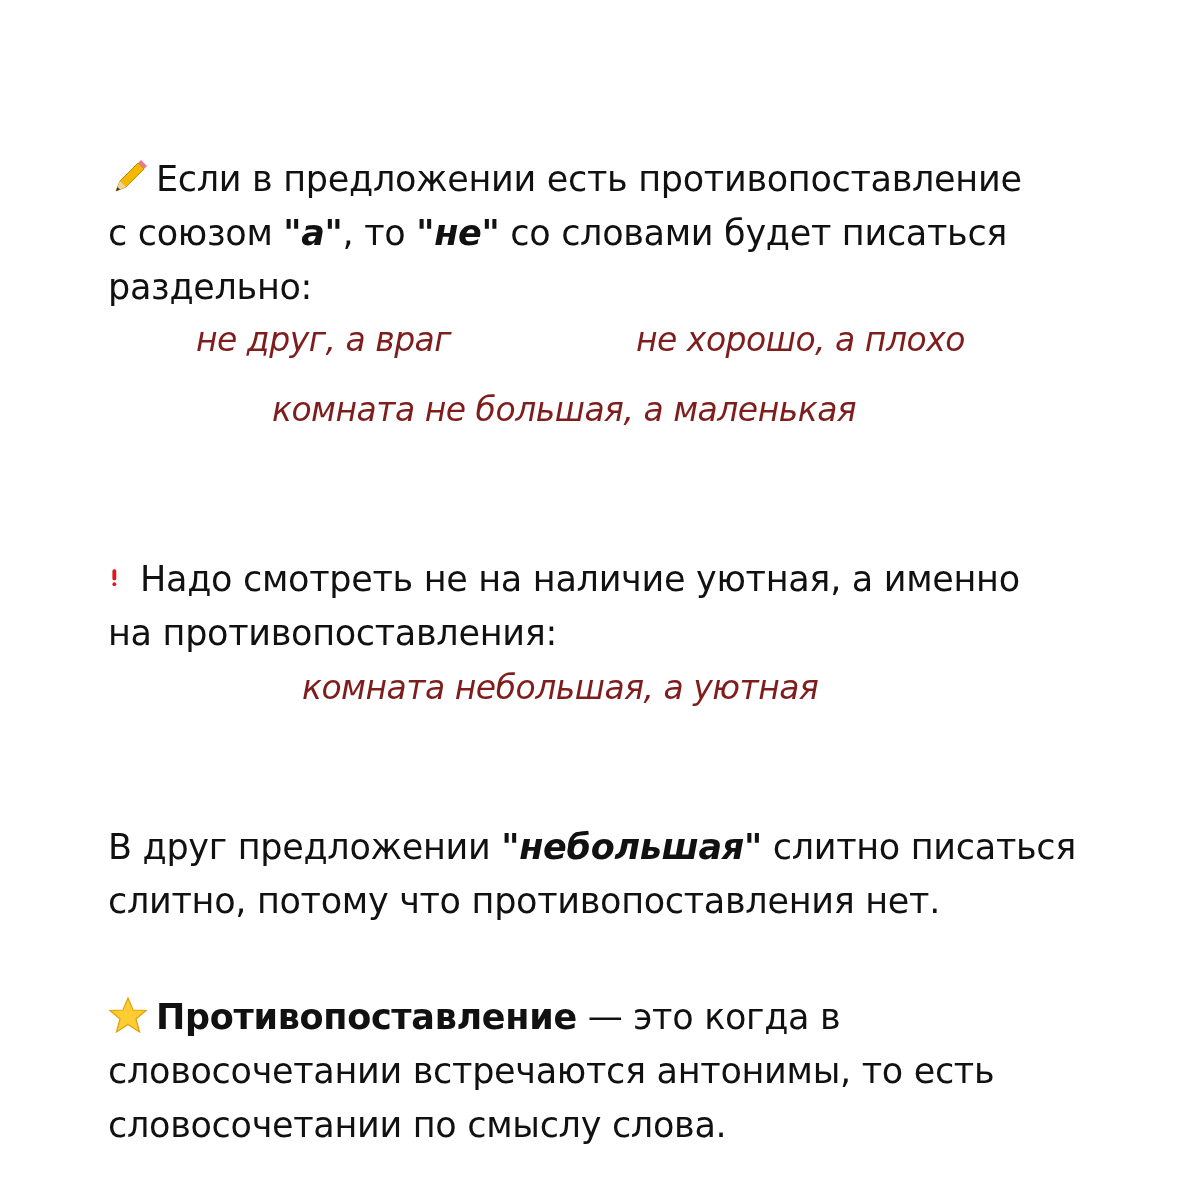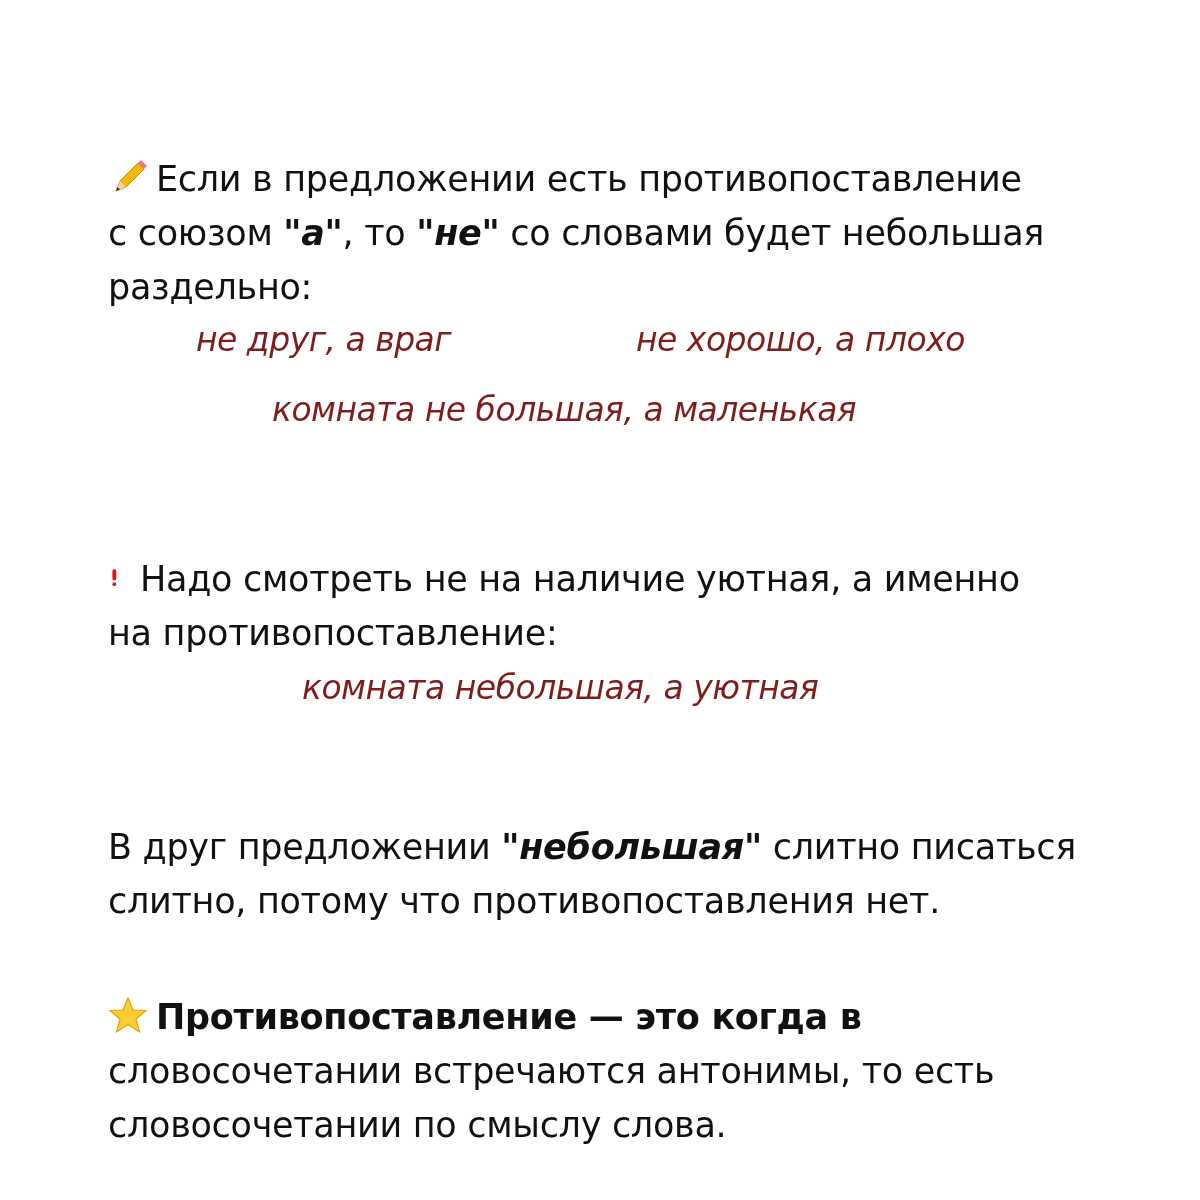--- a/index.html
+++ b/index.html
@@ -15,42 +15,42 @@
 
 <div class="p" style="top:108px;">
   <svg class="emoji" viewBox="0 0 40 40">
     <polygon points="8,34 12,24 30,6 36,12 18,30" fill="#f5b800" stroke="#c98a00" stroke-width="1"></polygon>
     <polygon points="30,6 33,3 39,9 36,12" fill="#e87a8a"></polygon>
     <polygon points="8,34 12,24 18,30" fill="#f2d3a0"></polygon>
     <polygon points="8,34 9.5,30 12,32.5" fill="#333"></polygon>
   </svg><span>Если в предложении есть противопоставление</span>
 </div>
 <div class="p" style="top:162px;">
-  <span>с союзом </span><b class="q">"а"</b><span>, то </span><b class="q">"не"</b><span> со словами будет небольшая</span>
+  <span>с союзом </span><b class="q">"а"</b><span>, то </span><b class="q">"не"</b><span> со словами будет писаться</span>
 </div>
 <div class="p" style="top:216px;">раздельно:</div>
 
 <div class="ex" style="left:196px; top:320px;">не друг, а враг</div>
 <div class="ex" style="left:636px; top:320px;">не хорошо, а плохо</div>
 <div class="ex" style="left:272px; top:390px;">комната не большая, а маленькая</div>
 
 <div class="p" style="top:508px;">
   <svg class="emoji" viewBox="0 0 40 40" style="width:22px;margin-right:10px;">
     <rect x="8" y="6" width="7" height="20" rx="3" fill="#e0141e"></rect>
     <circle cx="11.5" cy="33" r="3.5" fill="#e0141e"></circle>
   </svg><span>Надо смотреть не на наличие уютная, а именно</span>
 </div>
-<div class="p" style="top:562px;">на противопоставление:</div>
+<div class="p" style="top:562px;">на противопоставления:</div>
 
 <div class="ex" style="left:302px; top:668px;">комната небольшая, а уютная</div>
 
 <div class="p" style="top:776px;">
   <span>В друг предложении </span><b class="q">"небольшая"</b><span> слитно писаться</span>
 </div>
 <div class="p" style="top:830px;text-align:right;">слитно, потому что противопоставления нет.</div>
 
-<div class="p" style="top:946px;font-weight:bold;">
+<div class="p" style="top:946px;">
   <svg class="emoji" viewBox="0 0 40 40">
     <polygon points="20,3 25,15 38,15.5 28,24 31.5,37 20,29.5 8.5,37 12,24 2,15.5 15,15" fill="#ffcc33" stroke="#e0a000" stroke-width="1.2"></polygon>
   </svg><b>Противопоставление</b><span> — это когда в</span>
 </div>
 <div class="p" style="top:1000px;">словосочетании встречаются антонимы, то есть</div>
 <div class="p" style="top:1054px;">словосочетании по смыслу слова.</div>
 
 </body></html>

